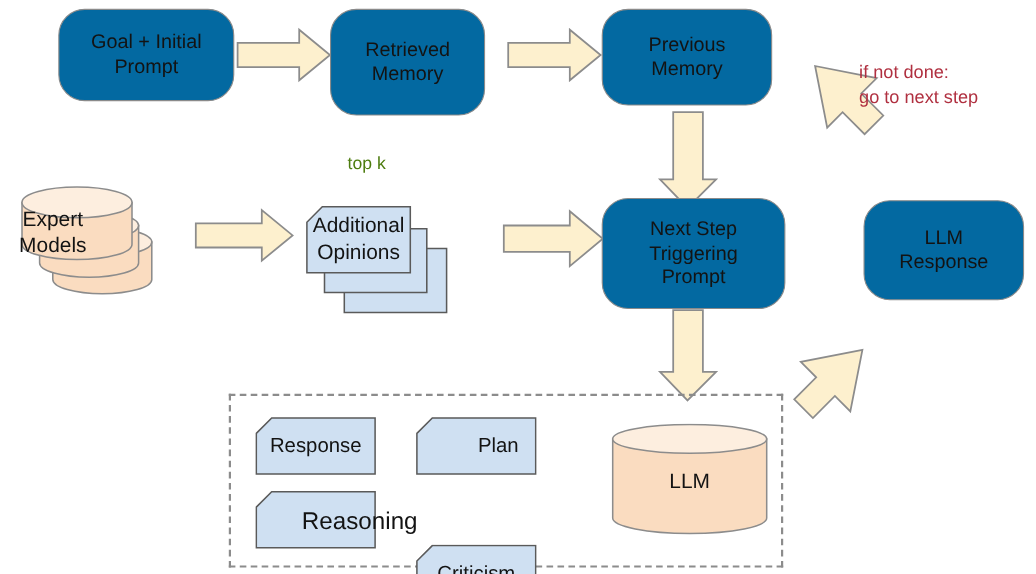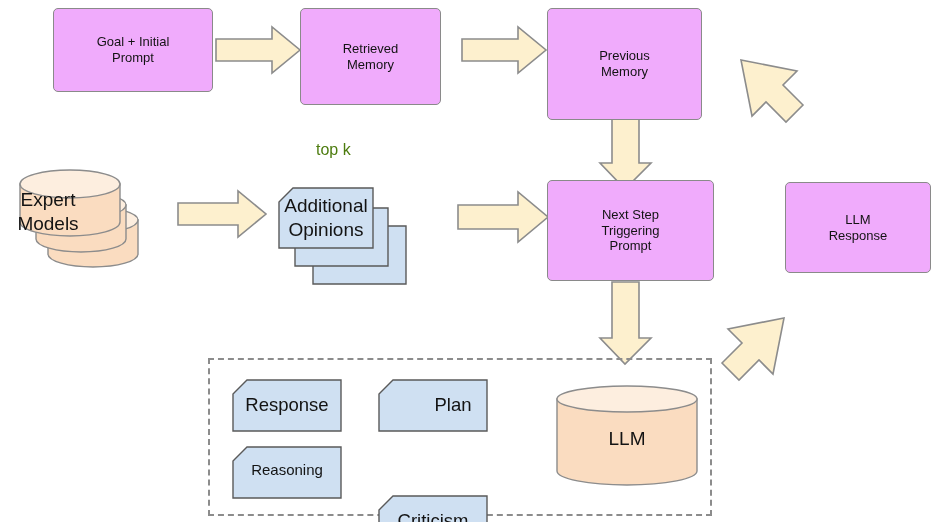--- a/index.html
+++ b/index.html
@@ -23,24 +23,24 @@
     display: flex;
     align-items: center;
     justify-content: center;
     text-align: center;
     line-height: 1.22;
     color: #131313;
     white-space: pre-line;
   }
   
   .proc {
-    background: #f0abfc;
+    background: #0369a1;
     border: 1.4px solid #8a8a8a;
-    border-radius: 5px;
-    font-size: 13px;
+    border-radius: 24px;
+    font-size: 18px;
   }
   .note-shape {
     position: absolute;
     inset: 0;
   }
   .note-label {
     position: relative;
     z-index: 2;
     width: 100%;
     text-align: center;
@@ -122,25 +122,27 @@
   <div class="node proc" style="left:53px; top:8px; width:160px; height:84px;">
     <span>Goal + Initial
 Prompt</span>
   </div>
 
   <div class="node proc" style="left:300px; top:8px; width:141px; height:97px;">
     <span>Retrieved
 Memory</span>
   </div>
 
-  <div class="node proc" style="left:547px; top:8px; width:155px; height:112px;">
+  <div class="node proc" style="left:547px; top:8px; width:155px; height:88px;">
     <span>Previous
 Memory</span>
   </div>
 
+  <div class="caption" style="left:781px; top:55px; width:160px;">if not done:
+    go to next step</div>
 
   <div class="cyl" style="left:6px; top:160px; width:172px; height:110px;">
     <svg width="172" height="110" viewBox="0 0 172 110">
 
       <path d="M42 60 L42 94 A45 13 0 0 0 132 94 L132 60 Z" fill="#fadcc0" stroke="#8c8c8c" stroke-width="1.4"></path>
       <ellipse cx="87" cy="60" rx="45" ry="13" fill="#fdeedf" stroke="#8c8c8c" stroke-width="1.4"></ellipse>
 
       <path d="M30 45 L30 79 A45 13 0 0 0 120 79 L120 45 Z" fill="#fadcc0" stroke="#8c8c8c" stroke-width="1.4"></path>
       <ellipse cx="75" cy="45" rx="45" ry="13" fill="#fdeedf" stroke="#8c8c8c" stroke-width="1.4"></ellipse>
 
@@ -190,21 +192,21 @@
     <svg width="110" height="53" viewBox="0 0 110 53" class="note-shape">
       <polygon points="1,15 15,1 109,1 109,52 1,52" fill="#cfe0f2" stroke="#5a5a5a" stroke-width="1.4"></polygon>
     </svg>
     <div class="note-label" style="position:absolute; top:15px; font-size:18.5px;margin-left:20px;">Plan</div>
   </div>
 
   <div style="position:absolute; left:232px; top:446px; width:110px; height:53px;">
     <svg width="110" height="53" viewBox="0 0 110 53" class="note-shape">
       <polygon points="1,15 15,1 109,1 109,52 1,52" fill="#cfe0f2" stroke="#5a5a5a" stroke-width="1.4"></polygon>
     </svg>
-    <div class="note-label" style="position:absolute; top:15px; font-size:15px;">Reasoning</div>
+    <div class="note-label" style="position:absolute; top:15px; font-size:22px;padding-left:40px;">Reasoning</div>
   </div>
 
   <div style="position:absolute; left:378px; top:453px; width:110px; height:53px;margin-top:42px;">
     <svg width="110" height="53" viewBox="0 0 110 53" class="note-shape">
       <polygon points="1,15 15,1 109,1 109,52 1,52" fill="#cfe0f2" stroke="#5a5a5a" stroke-width="1.4"></polygon>
     </svg>
     <div class="note-label" style="position:absolute; top:15px; font-size:18.5px;">Criticism</div>
   </div>
 
   <div class="cyl" style="left:553px; top:385px; width:148px; height:108px;">

